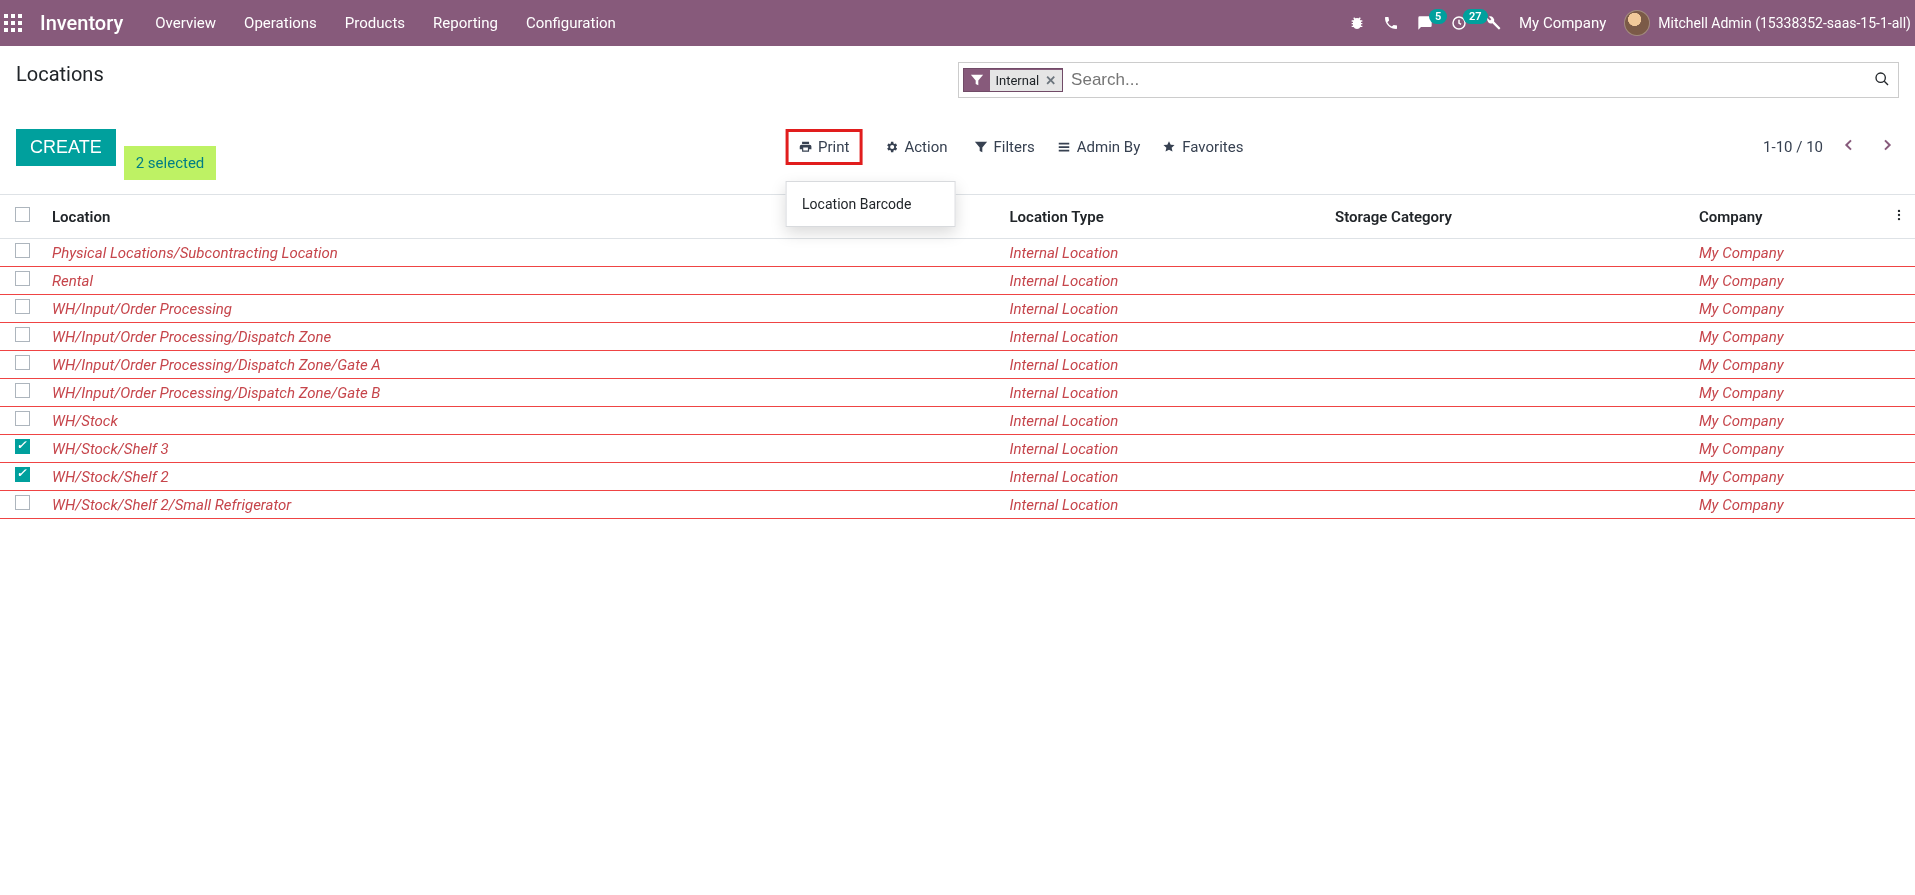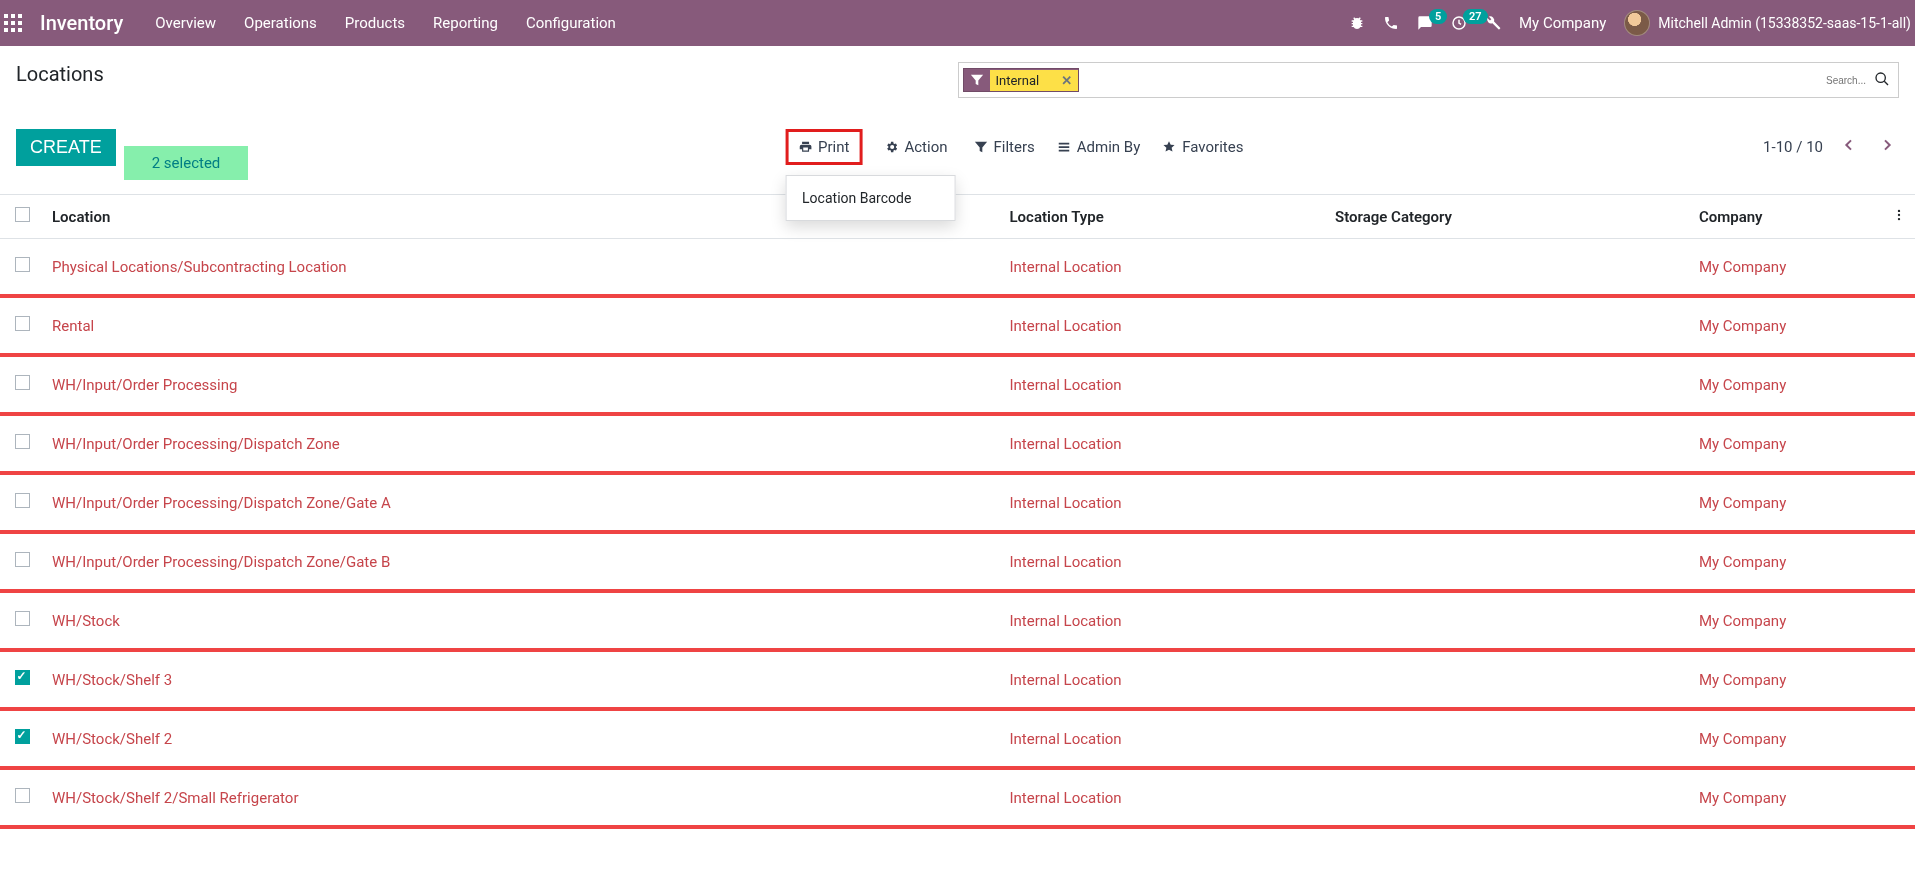--- a/index.html
+++ b/index.html
@@ -20,50 +20,50 @@
   .avatar { width: 26px; height: 26px; border-radius: 50%; background: radial-gradient(circle at 40% 35%, #f2c99a 30%, #7b5a47 32%); border: 1px solid rgba(255,255,255,0.3); }
   .company-label { color: #fff; font-size: 15px; cursor: pointer; }
   
   
   .controls { padding: 16px 16px 0 16px; }
   .controls-top { display: flex; align-items: flex-start; }
   .breadcrumb { font-size: 20px; color: #212529; }
   .search-wrap { margin-left: auto; width: 50%; border: 1px solid #ccc; display: flex; align-items: center; height: 36px; padding: 0 8px 0 4px; gap: 8px; }
   .facet { background: #875a7b; color: #fff; display: inline-flex; align-items: center; border: 1px solid #714b67; font-size: 13px; }
   .facet-icon { padding: 4px 6px; display: inline-flex; align-items: center; }
-  .facet-content { background: #fde047; color: #212529; padding: 3px 6px; display: inline-flex; align-items: center; gap: 22px; }
+  .facet-content { background: #e5e5e5; color: #212529; padding: 3px 6px; display: inline-flex; align-items: center; gap: 6px; }
   .facet-close { cursor: pointer; color: #6c757d; font-weight: bold; }
-  .search-input { flex: 1; border: none; outline: none; font-size: 10px; text-align: right; }
+  .search-input { flex: 1; border: none; outline: none; font-size: 17px; }
   .search-icon-btn { cursor: pointer; color: #212529; }
   
   .controls-bottom { display: flex; align-items: center; margin-top: 16px; min-height: 36px; position: relative; }
   .btn { border: none; padding: 8px 14px; font-size: 18px; cursor: pointer; font-weight: 500; }
   .btn-primary { background: #00a09d; color: #fff; text-transform: uppercase; }
-  .selection-badge { background: #86efac; color: #017e84; padding: 8px 28px; margin-left: 8px; font-size: 15px; margin-top: 32px; }
+  .selection-badge { background: #bef264; color: #017e84; padding: 8px 12px; margin-left: 8px; font-size: 15px; margin-top: 32px; }
   
   .action-area { position: absolute; left: 50%; transform: translateX(-100%); display: flex; align-items: center; gap: 12px; }
   .dropdown-toggle { display: inline-flex; align-items: center; gap: 6px; color: #374151; cursor: pointer; font-size: 15px; padding: 6px 10px; }
   .print-highlight { border: 3px solid #e11d1d; }
-  .dropdown-menu { position: absolute; top: 100%; left: 0; background: #fff; border: 1px solid #d8dadd; box-shadow: 0 6px 16px rgba(0,0,0,0.15); min-width: 170px; padding: 6px 0; margin-top: 10px; z-index: 10; }
+  .dropdown-menu { position: absolute; top: 100%; left: 0; background: #fff; border: 1px solid #d8dadd; box-shadow: 0 6px 16px rgba(0,0,0,0.15); min-width: 170px; padding: 6px 0; margin-top: 16px; z-index: 10; }
   .dropdown-item { padding: 8px 16px; cursor: pointer; font-size: 14px; color: #212529; white-space: nowrap; }
   .print-wrap { position: relative; }
   
   .search-options { position: absolute; left: 50%; padding-left: 16px; display: flex; gap: 22px; }
   .search-opt { display: inline-flex; align-items: center; gap: 6px; color: #374151; cursor: pointer; font-size: 15px; }
   
   .pager { margin-left: auto; display: flex; align-items: center; gap: 14px; color: #374151; font-size: 15px; }
   .pager-btn { cursor: pointer; color: #875a7b; padding: 4px; }
   
   
   .table-container { margin-top: 14px; border-top: 1px solid #dee2e6; }
   table { width: 100%; border-collapse: collapse; }
   th { text-align: left; font-weight: 600; padding: 12px 8px; border-bottom: 1px solid #dee2e6; font-size: 15px; color: #212529; }
   th.chk, td.chk { width: 44px; text-align: center; }
   th.opts { width: 32px; text-align: center; }
-  td { padding: 18px 8px; border-bottom: 4px solid #ef4444; color: #c6454b; font-size: 15px; }
+  td { padding: 4px 8px; border-bottom: 1px solid #ef4444; color: #c6454b; font-size: 15px; font-style: italic; }
   .checkbox { width: 15px; height: 15px; border: 1px solid #adb5bd; display: inline-block; background: #fff; position: relative; cursor: pointer; }
   .checkbox.checked { background: #00a09d; border-color: #00a09d; }
   .checkbox.checked::after { content: "✓"; color: #fff; position: absolute; top: -2px; left: 1px; font-size: 12px; font-weight: bold; }
   
   .col-loc { width: 50%; }
   .col-type { width: 17%; }
   .col-storage { width: 19%; }
   .col-company { }
   
   .icon-svg { width: 14px; height: 14px; }

